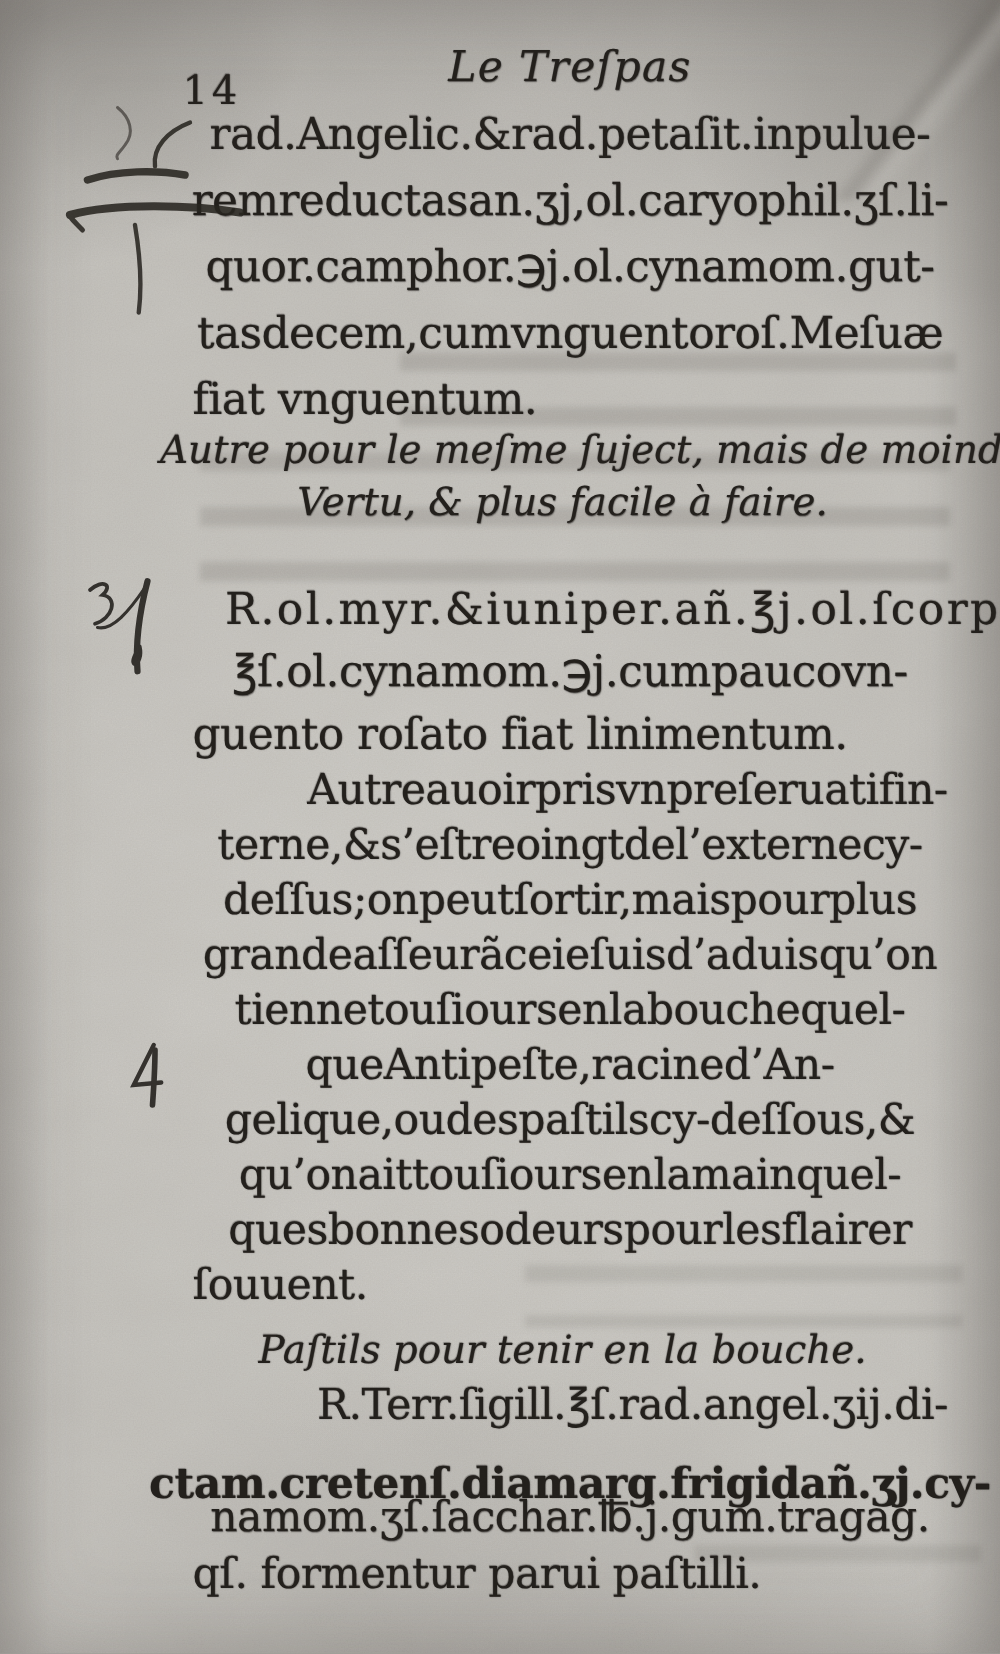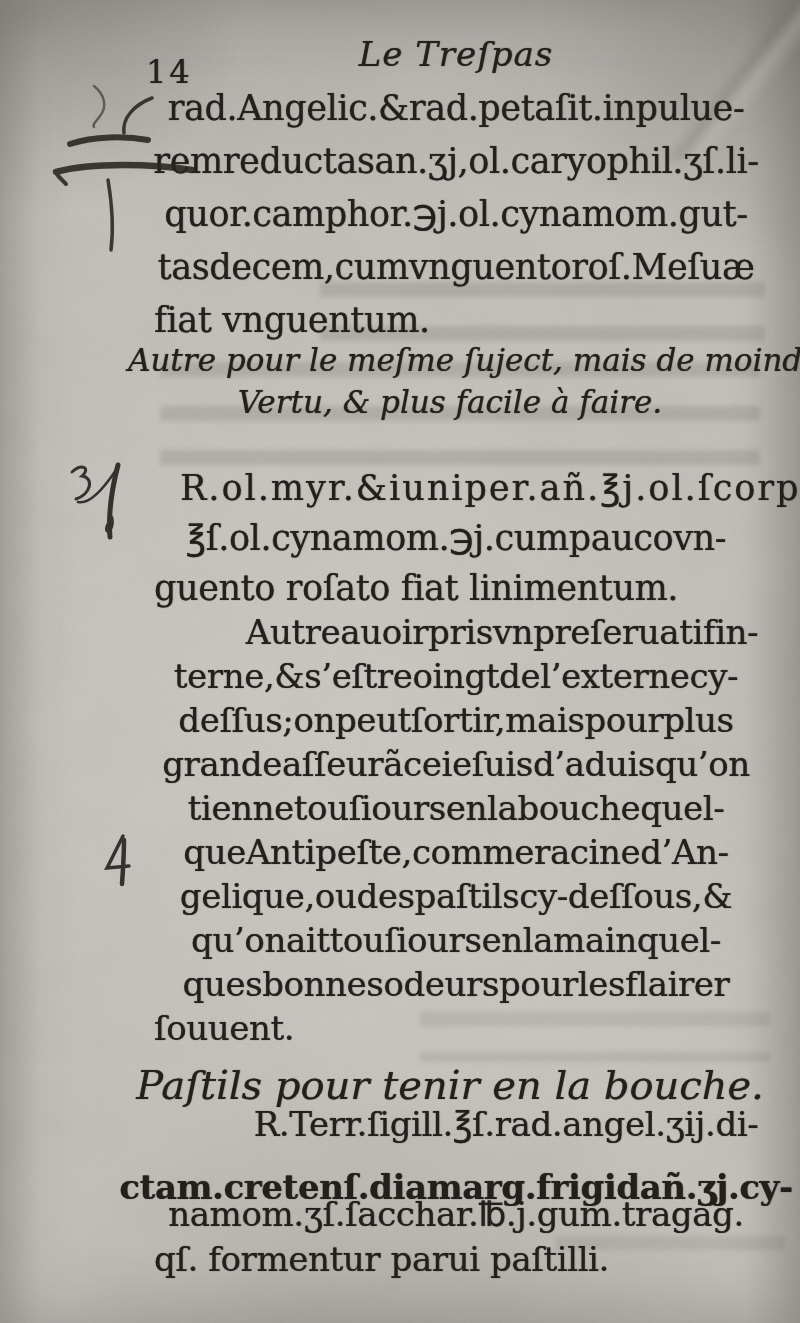--- a/index.html
+++ b/index.html
@@ -70,27 +70,27 @@
         <div class="line" style="top: 0px; padding-left: 26px; letter-spacing: 2px;">R.ol.myr.&amp;iuniper.añ.℥j.ol.ſcorp.</div>
         <div class="line jline" style="top: 50px;"><span>℥ſ.</span><span>ol.</span><span>cynamom.</span><span>℈j.</span><span>cum</span><span>pauco</span><span>vn-</span></div>
         <div class="line" style="top: 100px;">guento roſato fiat linimentum.</div>
       </div>
       <div class="textblock" style="left: 154px; top: 612px; width: 604px; font-size: 34px; height: 450px;">
         <div class="line jline" style="top: 0px; padding-left: 46px;"><span>Autre</span><span>auoir</span><span>pris</span><span>vn</span><span>preſeruatif</span><span>in-</span></div>
         <div class="line jline" style="top: 44px;"><span>terne,</span><span>&amp;</span><span>s’eſtre</span><span>oingt</span><span>de</span><span>l’externe</span><span>cy-</span></div>
         <div class="line jline" style="top: 88px;"><span>deſſus</span><span>;</span><span>on</span><span>peut</span><span>ſortir,</span><span>mais</span><span>pour</span><span>plus</span></div>
         <div class="line jline" style="top: 132px;"><span>grande</span><span>aſſeurãce</span><span>ie</span><span>ſuis</span><span>d’aduis</span><span>qu’on</span></div>
         <div class="line jline" style="top: 176px;"><span>tienne</span><span>touſiours</span><span>en</span><span>la</span><span>bouche</span><span>quel-</span></div>
-        <div class="line jline" style="top: 220px;"><span>que</span><span>Antipeſte,</span><span>comme</span><span>racine</span><span>d’An-</span></div>
+        <div class="line jline" style="top: 220px;"><span>que</span><span>Antipeſte,</span><span>racine</span><span>d’An-</span></div>
         <div class="line jline" style="top: 264px;"><span>gelique,</span><span>ou</span><span>des</span><span>paſtils</span><span>cy-deſſous,</span><span>&amp;</span></div>
         <div class="line jline" style="top: 308px;"><span>qu’on</span><span>ait</span><span>touſiours</span><span>en</span><span>la</span><span>main</span><span>quel-</span></div>
         <div class="line jline" style="top: 352px;"><span>ques</span><span>bonnes</span><span>odeurs</span><span>pour</span><span>les</span><span>flairer</span></div>
         <div class="line" style="top: 396px;">ſouuent.</div>
       </div>
-      <div class="textblock" style="left: 128px; top: 1062px; width: 644px; font-size: 40px; height: 50px;">
+      <div class="textblock" style="left: 128px; top: 1062px; width: 644px; font-size: 31px; height: 50px;">
         <div class="line cline" style="top: 0px;">Paſtils pour tenir en la bouche.</div>
       </div>
       <div class="textblock" style="left: 154px; top: 1104px; width: 604px; font-size: 34px; height: 190px;">
         <div class="line jline" style="top: 0px; padding-left: 50px;"><span>R.</span><span>Terr.ſigill.℥ſ.rad.</span><span>angel.</span><span>ʒij.</span><span>di-</span></div>
         <div class="line jline" style="top: 63px; font-weight: bold;"><span>ctam.cretenſ.diamarg.frigid</span><span>añ.ʒj.cy-</span></div>
         <div class="line jline" style="top: 90px;"><span>na</span><span>mom.ʒſ.ſacchar.℔.j.gum.tragag.</span></div>
         <div class="line" style="top: 135px;">qſ. formentur parui paſtilli.</div>
       </div>
     </div>
 

